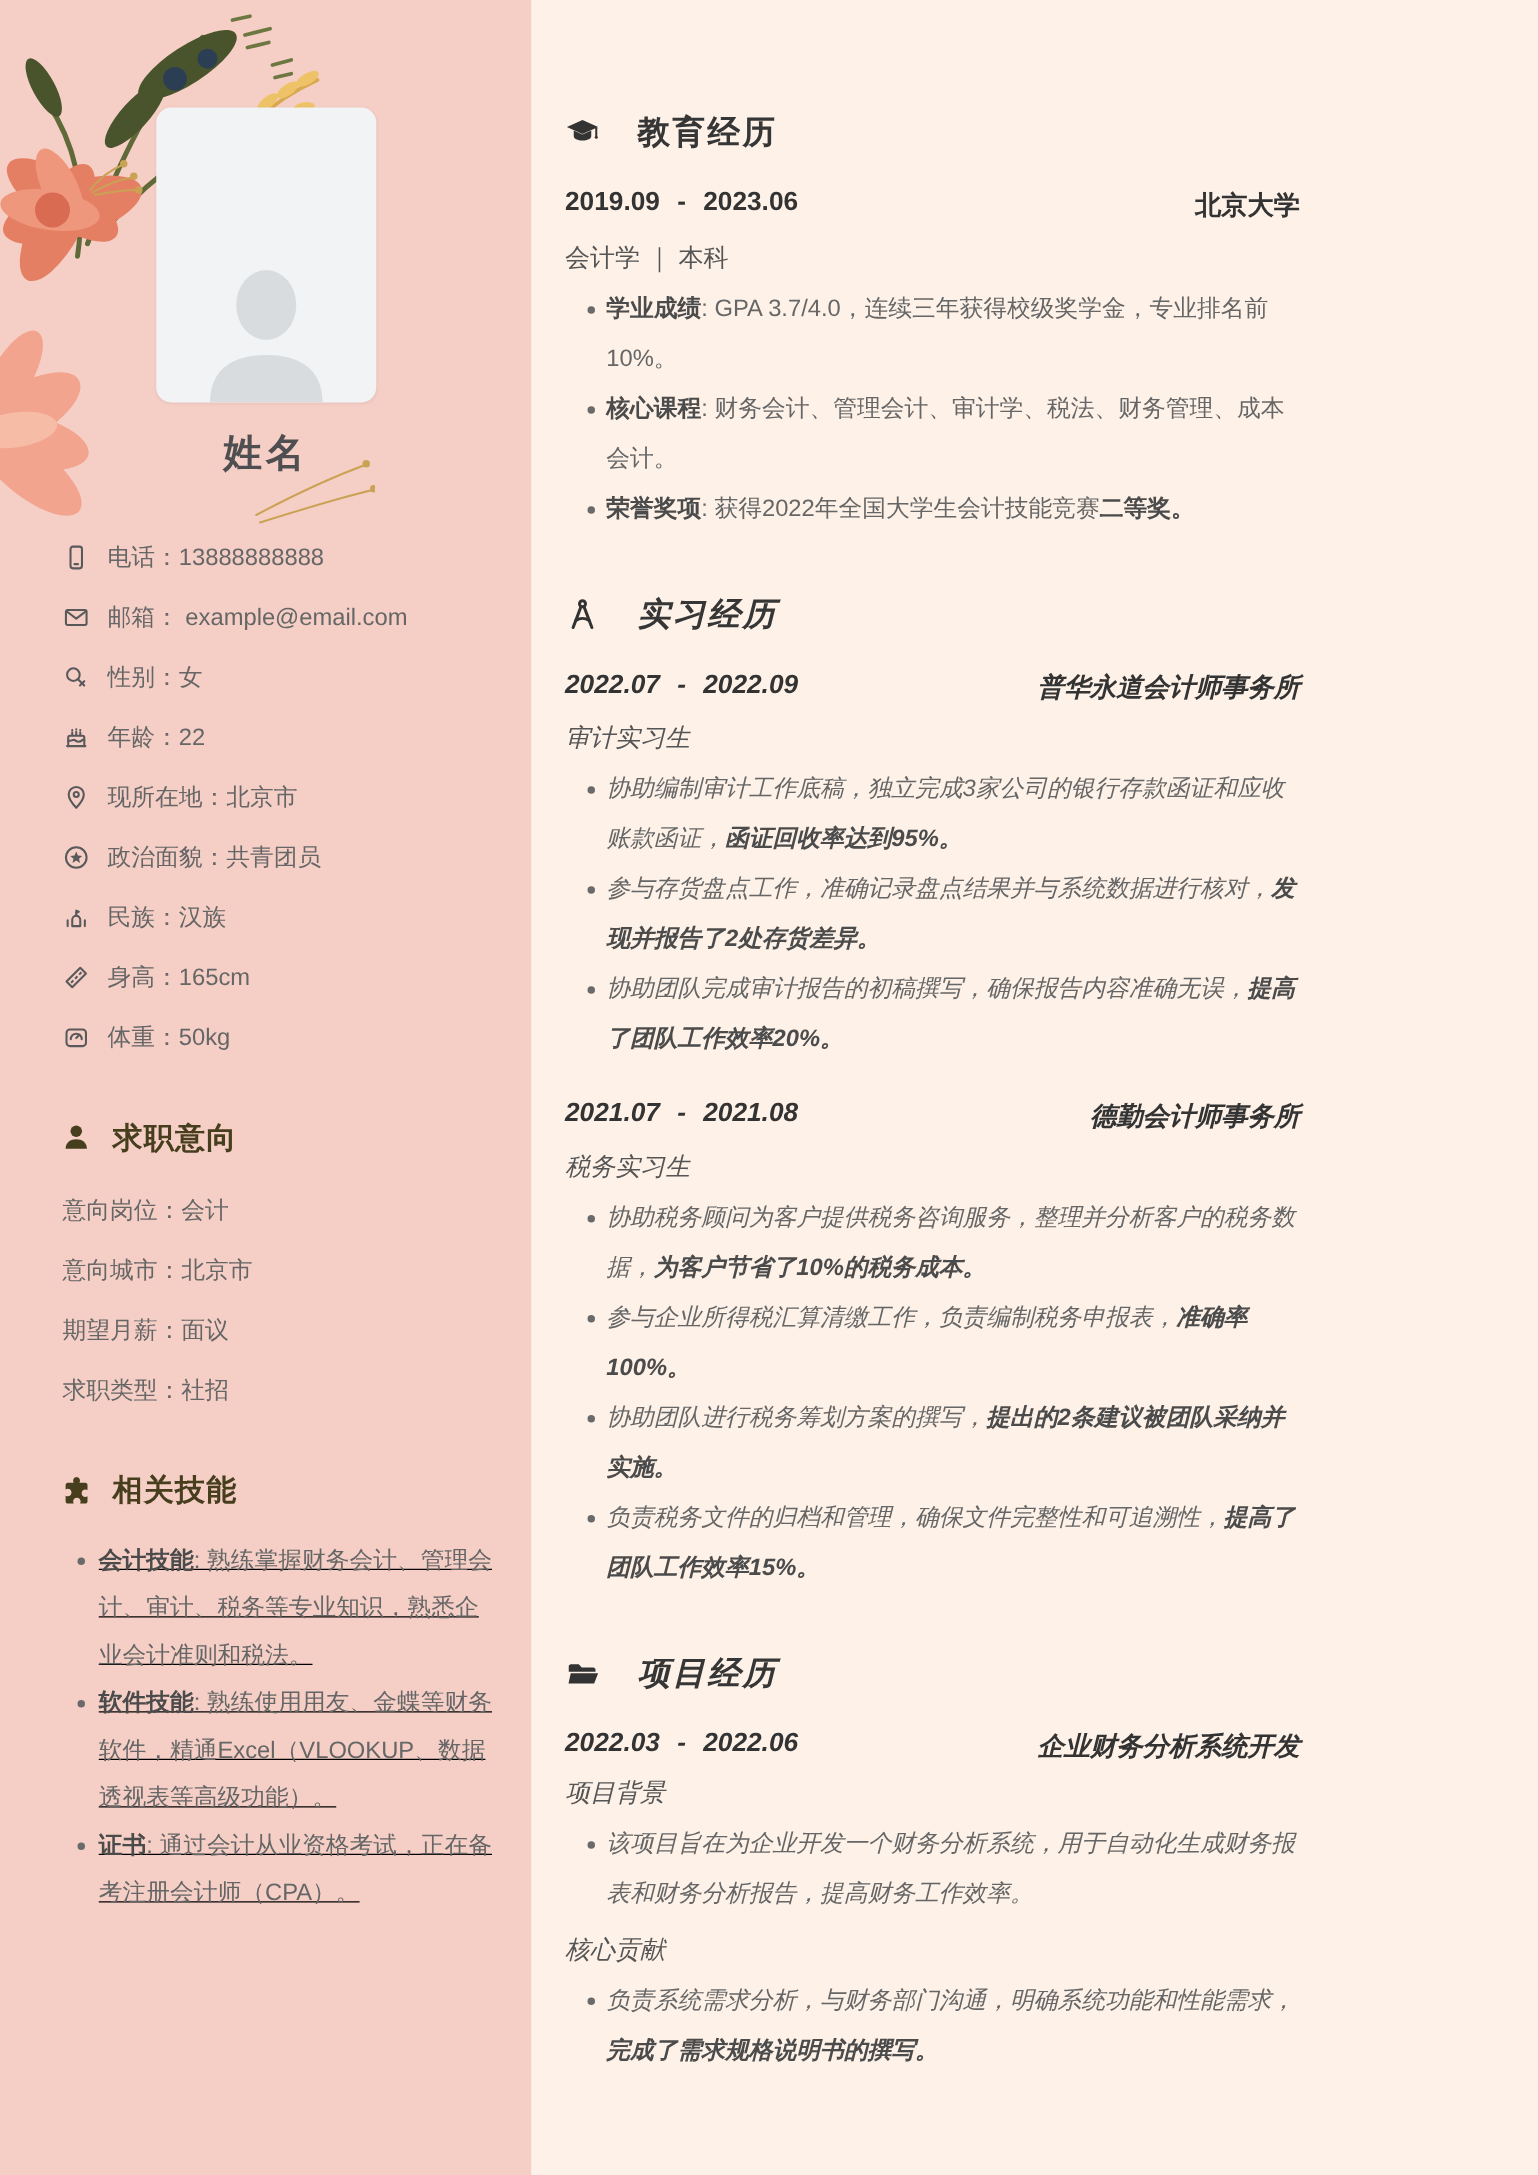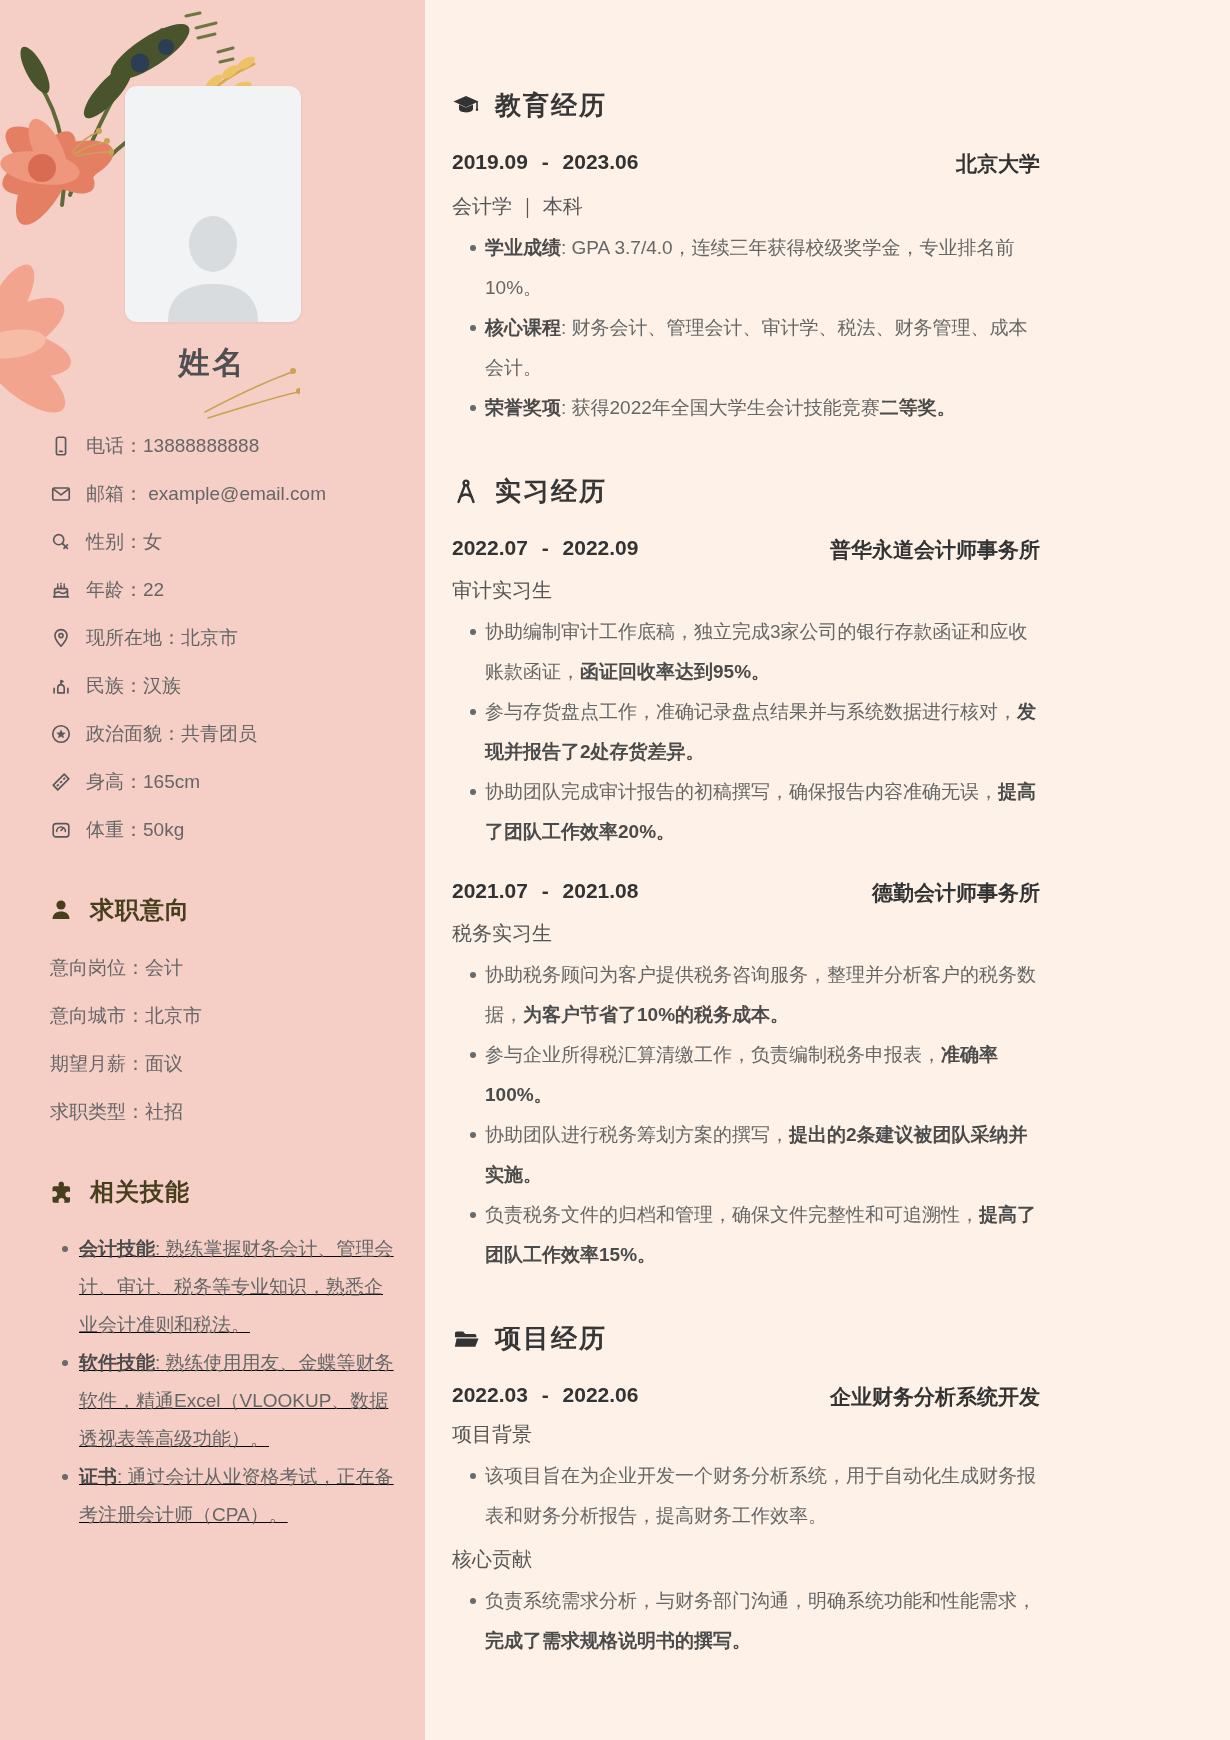--- a/index.html
+++ b/index.html
@@ -27,24 +27,24 @@
     color:#473e1e;font-size:24px;font-weight:bold;letter-spacing:1px;}
   .hicon{width:26px;height:26px;flex:0 0 26px;color:#473e1e;}
   .intent{list-style:none;margin:18px 0 0;padding:0 0 0 50px;}
   .intent li{height:48px;display:flex;align-items:center;font-size:19px;color:#666;}
   .sbullets{margin:22px 28px 0 62px;padding:0;text-decoration:underline;}
   .sbullet{position:relative;padding-left:17px;font-size:19px;line-height:38px;color:#666;}
   .sbullet::before{content:"";position:absolute;left:0;top:16px;width:6px;height:6px;border-radius:50%;background:#6a6a6a;}
   .b{font-weight:bold;color:#4b4b4b;}
   
   .main{flex:1;box-sizing:border-box;background:#fdf1e8;padding:88px 190px 0 27px;}
-  .sec-head{display:flex;align-items:center;gap:15px;}
+  .sec-head{display:flex;align-items:center;gap:30px;}
   .sec-head h2{margin:0;font-size:26px;color:#363636;letter-spacing:2px;}
   .sec-icon{width:28px;height:28px;flex:0 0 28px;color:#333;}
-  section + section{margin-top:46px;}
+  section + section{margin-top:46px;font-style:italic;}
   .entry + .entry{margin-top:20px;}
   .entry-head{display:flex;justify-content:space-between;align-items:flex-start;margin-top:27px;}
   .date{font-size:21px;font-weight:bold;color:#333;word-spacing:8px;}
   .org{font-size:21px;font-weight:bold;color:#333;}
   .subtitle{margin-top:15px;font-size:20px;color:#555;}
   .role{margin-top:13px;font-size:20px;color:#555;}
   .plabel{margin-top:10px;font-size:20px;color:#555;}
   .bullets{margin-top:8px;padding-left:18px;}
   .bullet{position:relative;padding-left:15px;font-size:19px;line-height:40px;color:#666;}
   .bullet::before{content:"";position:absolute;left:0;top:17px;width:6px;height:6px;border-radius:50%;background:#6a6a6a;}
@@ -172,37 +172,37 @@
       <span class="cicon">
         <svg width="22" height="22" viewBox="0 0 24 24" fill="none" stroke="currentColor" stroke-width="1.8" stroke-linejoin="round">
             <path d="M12 2.8 C8.1 2.8 5.4 5.8 5.4 9.4 C5.4 14 12 21 12 21 C12 21 18.6 14 18.6 9.4 C18.6 5.8 15.9 2.8 12 2.8 Z"></path>
             <circle cx="12" cy="9.4" r="2.2"></circle>
           </svg>
       </span>
       <span>现所在地：北京市</span>
     </li>
     <li>
       <span class="cicon">
+        <svg width="22" height="22" viewBox="0 0 24 24" fill="none" stroke="currentColor" stroke-width="1.8">
+            <circle cx="12" cy="12" r="9"></circle>
+            <path d="M12 6.8 L13.5 10.3 L17.2 10.6 L14.4 13 L15.3 16.7 L12 14.7 L8.7 16.7 L9.6 13 L6.8 10.6 L10.5 10.3 Z" fill="currentColor" stroke="none"></path>
+          </svg>
+      </span>
+      <span>政治面貌：共青团员</span>
+    </li>
+    <li>
+      <span class="cicon">
         <svg width="22" height="22" viewBox="0 0 24 24" fill="none" stroke="currentColor" stroke-width="1.8" stroke-linecap="round" stroke-linejoin="round">
             <path d="M8.5 19.5 V14 a3.5 3.5 0 0 1 7 0 V19.5 Z"></path>
             <path d="M12 10.5 V8"></path>
             <path d="M12 8 l2.2 -1 l-2.2 -1 z" fill="currentColor"></path>
             <path d="M4.5 14.5 V19.5 M19.5 14.5 V19.5"></path>
           </svg>
       </span>
       <span>民族：汉族</span>
-    </li>
-    <li>
-      <span class="cicon">
-        <svg width="22" height="22" viewBox="0 0 24 24" fill="none" stroke="currentColor" stroke-width="1.8">
-            <circle cx="12" cy="12" r="9"></circle>
-            <path d="M12 6.8 L13.5 10.3 L17.2 10.6 L14.4 13 L15.3 16.7 L12 14.7 L8.7 16.7 L9.6 13 L6.8 10.6 L10.5 10.3 Z" fill="currentColor" stroke="none"></path>
-          </svg>
-      </span>
-      <span>政治面貌：共青团员</span>
     </li>
     <li>
       <span class="cicon">
         <svg width="22" height="22" viewBox="0 0 24 24" fill="none" stroke="currentColor" stroke-width="1.8" stroke-linejoin="round">
             <path d="M3.5 15.5 L15.5 3.5 L20.5 8.5 L8.5 20.5 Z"></path>
             <path d="M7.5 16.5 l2 -2 M11 13 l2 -2 M14.5 9.5 l2 -2"></path>
           </svg>
       </span>
       <span>身高：165cm</span>
     </li>

